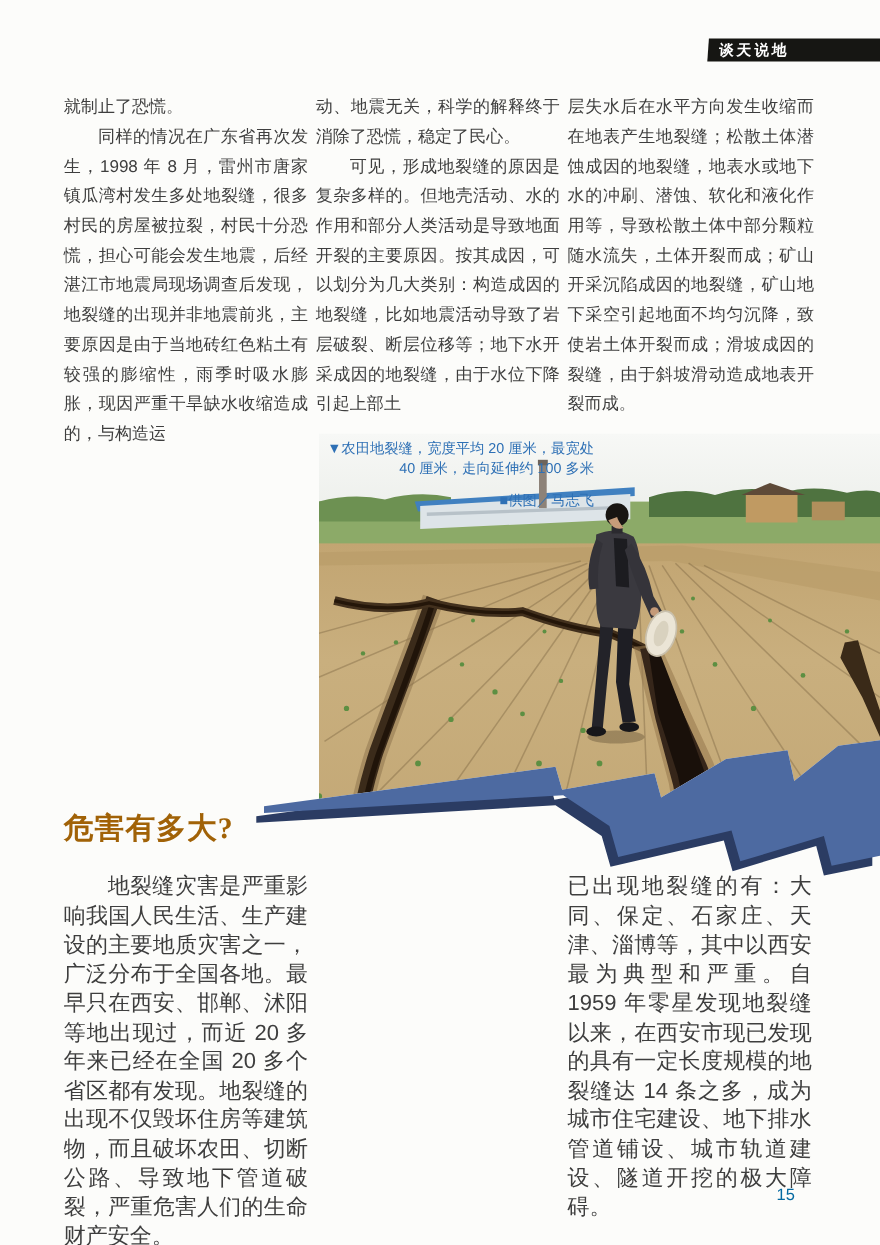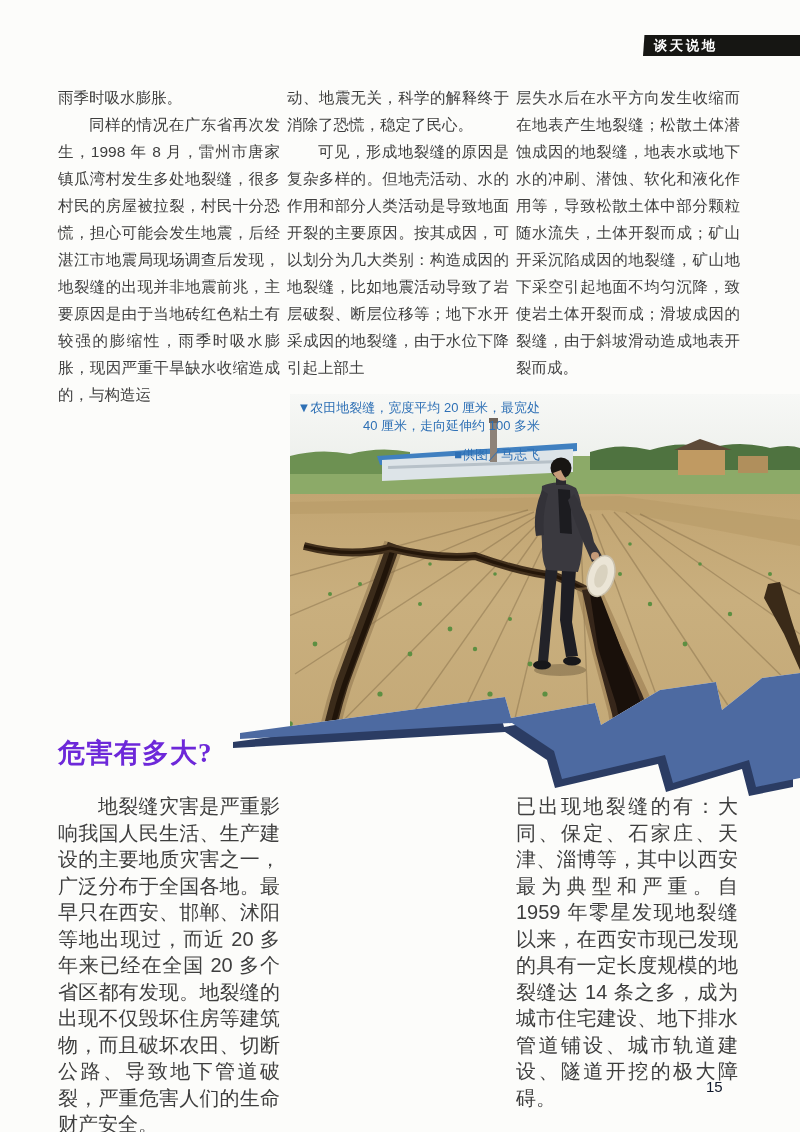--- a/index.html
+++ b/index.html
@@ -26,47 +26,47 @@
   .ind{text-indent:2em;}
   .c1{left:58px;} .c2{left:287px;} .c3{left:516px;width:224px;}
   .bcol{
     position:absolute;top:793px;width:222px;
     font-size:20px;line-height:26.5px;text-align:justify;text-justify:inter-ideograph;
   }
   
   .sec-head{
     position:absolute;left:58px;top:735px;
     font-family:"Liberation Serif","DejaVu Serif",serif;
-    font-weight:bold;font-size:27px;color:#6d28d9;letter-spacing:1px;
+    font-weight:bold;font-size:27px;color:#a16207;letter-spacing:1px;
   }
   
   .photo{position:absolute;left:290px;top:394px;width:510px;height:366px;}
   .photo svg{display:block;width:100%;height:100%;}
   .caption{
     position:absolute;left:296px;top:399px;width:244px;
     color:#2e70b5;font-size:13px;line-height:17.5px;text-align:right;
   }
   .caption .credit{margin-top:12px;}
   
   .zigzag{position:absolute;left:230px;top:660px;width:570px;height:150px;pointer-events:none;}
   .zigzag svg{display:block;width:100%;height:100%;}
   
-  .pagenum{position:absolute;left:706px;top:1078px;font-size:15px;color:#0f172a;}
+  .pagenum{position:absolute;left:706px;top:1078px;font-size:15px;color:#0369a1;}
 </style>
 </head>
 <body>
 
 <div class="page">
 
   <div class="tagbar">
     <span>谈天说地</span>
   </div>
 
   <div class="tcol c1">
-    <p>雨季时吸水膨胀。</p>
+    <p>就制止了恐慌。</p>
     <p class="ind">同样的情况在广东省再次发生，1998 年 8 月，雷州市唐家镇瓜湾村发生多处地裂缝，很多村民的房屋被拉裂，村民十分恐慌，担心可能会发生地震，后经湛江市地震局现场调查后发现，地裂缝的出现并非地震前兆，主要原因是由于当地砖红色粘土有较强的膨缩性，雨季时吸水膨胀，现因严重干旱缺水收缩造成的，与构造运</p>
   </div>
   <div class="tcol c2">
     <p>动、地震无关，科学的解释终于消除了恐慌，稳定了民心。</p>
     <p class="ind">可见，形成地裂缝的原因是复杂多样的。但地壳活动、水的作用和部分人类活动是导致地面开裂的主要原因。按其成因，可以划分为几大类别：构造成因的地裂缝，比如地震活动导致了岩层破裂、断层位移等；地下水开采成因的地裂缝，由于水位下降引起上部土</p>
   </div>
   <div class="tcol c3">
     <p>层失水后在水平方向发生收缩而在地表产生地裂缝；松散土体潜蚀成因的地裂缝，地表水或地下水的冲刷、潜蚀、软化和液化作用等，导致松散土体中部分颗粒随水流失，土体开裂而成；矿山开采沉陷成因的地裂缝，矿山地下采空引起地面不均匀沉降，致使岩土体开裂而成；滑坡成因的裂缝，由于斜坡滑动造成地表开裂而成。</p>
   </div>
 

